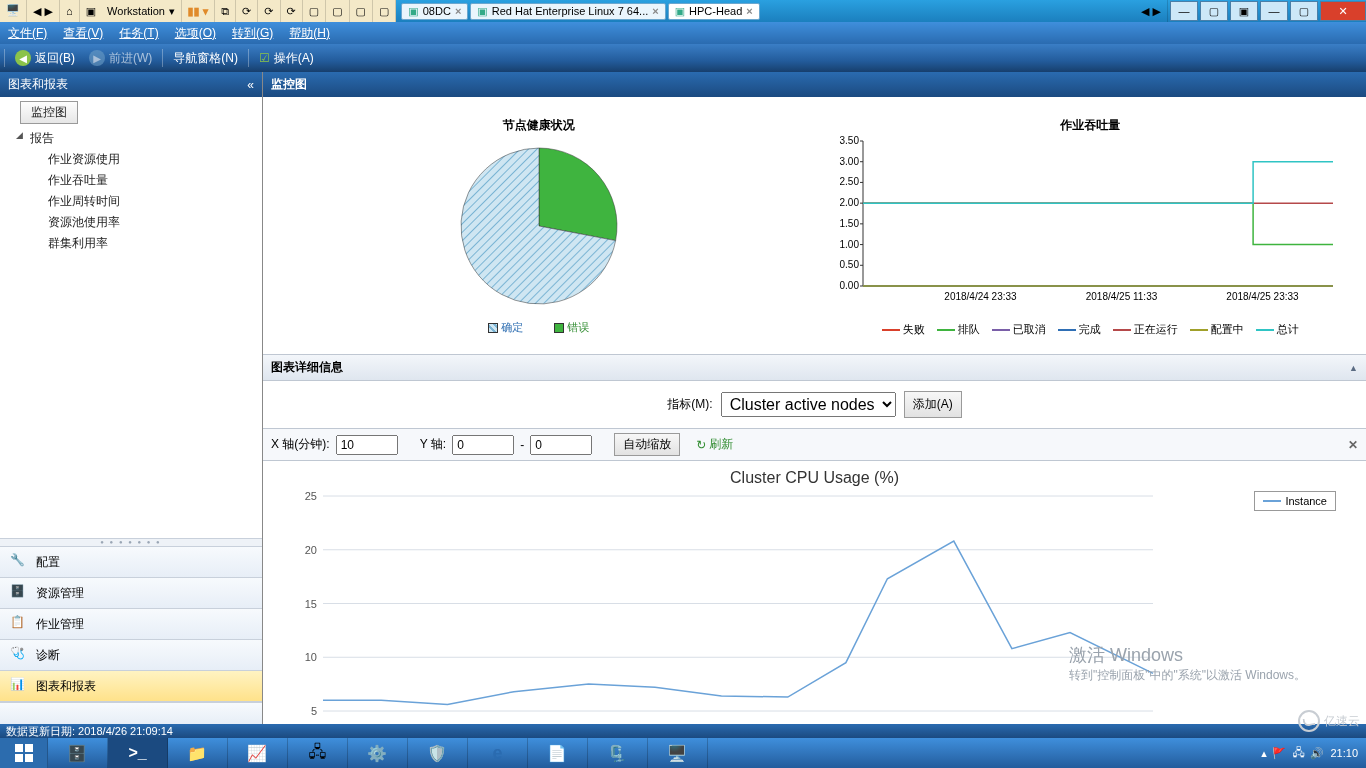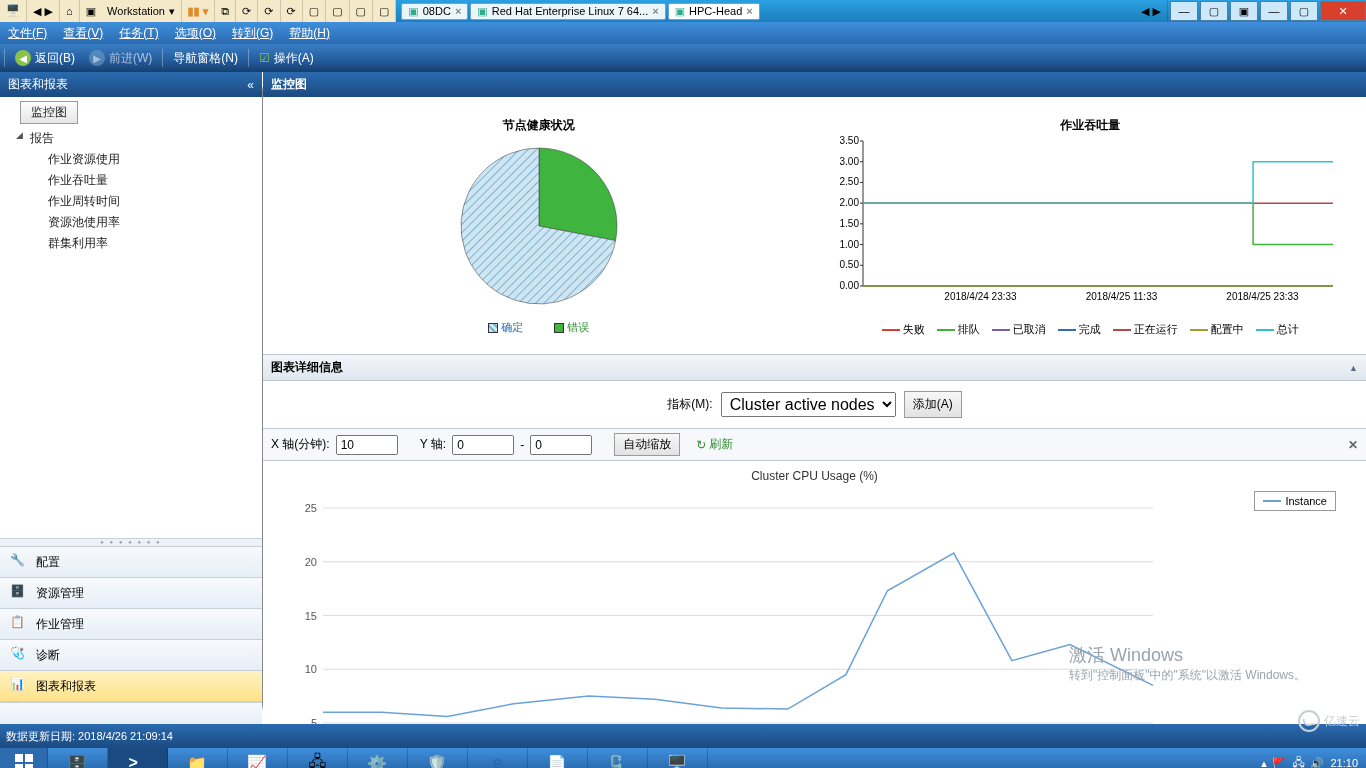--- a/index.html
+++ b/index.html
@@ -19,21 +19,21 @@
 .app-menubar { height: 22px; background: linear-gradient(#3f8fdc,#2a6bb0); display: flex; align-items: center; color: #fff; font-size: 12px; text-decoration: underline; }
 .app-menubar .mitem { padding: 0 8px; cursor: pointer; }
 .app-navbar { height: 28px; background: linear-gradient(#3a7ec6 0%,#235c9c 60%,#173f6d 100%); display: flex; align-items: center; color: #fff; font-size: 12px; gap: 2px; padding: 0 4px; }
 .app-navbar .btn { display: flex; align-items: center; gap: 4px; padding: 2px 6px; border-radius: 3px; }
 .app-navbar .circle { width: 16px; height: 16px; border-radius: 50%; display: flex; align-items: center; justify-content: center; font-size: 10px; }
 .app-navbar .back { background: #8bc34a; }
 .app-navbar .fwd { background: #6b9dc6; }
 .app-navbar .sep { width: 1px; height: 18px; background: rgba(255,255,255,.3); margin: 0 2px; }
 
 .app-body { display: flex; height: calc(768px - 22px - 22px - 28px - 14px - 30px); }
-.sidebar { width: 263px; background: #fff; border-right: 1px solid #888; display: flex; flex-direction: column; border-radius: 20px; }
+.sidebar { width: 263px; background: #fff; border-right: 1px solid #888; display: flex; flex-direction: column; }
 .sidebar-header { background: linear-gradient(#2a6bb0,#1b4a80); color: #fff; font-size: 12px; padding: 4px 8px; display: flex; justify-content: space-between; align-items: center; }
 .sidebar-tree { flex: 1; overflow: auto; font-size: 12px; padding: 4px 0 0 20px; color: #222; }
 .sidebar-tree .btnish { background: linear-gradient(#fdfdfd,#e6e6e6); border: 1px solid #9a9a9a; padding: 2px 10px; display: inline-block; margin-bottom: 4px; cursor: pointer; }
 .sidebar-tree .tree-item { padding: 2px 0 2px 28px; cursor: pointer; }
 .sidebar-tree .tree-parent { padding: 2px 0 2px 10px; cursor: pointer; }
 .sidebar-tree .arrow { position: absolute; margin-left: -14px; color: #555; font-size: 9px; }
 .sidebar-grip { height: 8px; background: #eef2f7; border-top: 1px solid #c8d0db; text-align: center; color: #9aa6b5; font-size: 6px; letter-spacing: 2px; }
 .sidebar-tabs { border-top: 1px solid #c8d0db; }
 .sidebar-tab { display: flex; align-items: center; gap: 8px; padding: 6px 10px; font-size: 12px; border-bottom: 1px solid #c8d0db; background: linear-gradient(#f7fafd,#e7eef7); cursor: pointer; }
 .sidebar-tab.sel { background: linear-gradient(#fff3c2,#ffe28a); }
@@ -58,25 +58,25 @@
 .metric-row select { font-size: 16px; padding: 2px 4px; }
 .metric-row .addbtn { background: linear-gradient(#f7f7f7,#e2e2e2); border: 1px solid #9a9a9a; padding: 4px 8px; cursor: pointer; }
 
 .axis-row { display: flex; align-items: center; gap: 6px; padding: 4px 8px; font-size: 12px; border-top: 1px solid #bfc7d2; border-bottom: 1px solid #bfc7d2; background: #f6f8fb; }
 .axis-row input[type="text"] { width: 62px; font-size: 12px; padding: 1px 3px; }
 .axis-row .btn2 { background: linear-gradient(#f7f7f7,#e2e2e2); border: 1px solid #9a9a9a; padding: 2px 8px; cursor: pointer; }
 .axis-row .refresh { color: #2e8b2e; display: flex; align-items: center; gap: 3px; cursor: pointer; }
 .axis-row .closex { margin-left: auto; color: #666; cursor: pointer; font-weight: bold; }
 
 .cpu-chart { flex: 1; position: relative; padding: 8px 20px 0 20px; overflow: hidden; }
-.cpu-title { text-align: center; font-size: 12px; color: #333; margin-bottom: 20px; }
+.cpu-title { text-align: center; font-size: 16px; color: #333; margin-bottom: 4px; }
 .cpu-legend { position: absolute; right: 30px; top: 30px; border: 1px solid #999; font-size: 11px; padding: 3px 8px; background: #fff; display: flex; align-items: center; gap: 4px;}
 .cpu-legend .dash { width: 18px; height: 2px; background: #6aa2d8; }
 
-.statusbar { height: 24px; background: linear-gradient(#2a6bb0,#1b4a80); color: #fff; font-size: 11px; padding: 0 6px; display: flex; align-items: center; }
+.statusbar { height: 14px; background: linear-gradient(#2a6bb0,#1b4a80); color: #fff; font-size: 11px; padding: 0 6px; display: flex; align-items: center; }
 
 .taskbar { height: 30px; background: linear-gradient(#3f8fdc,#235c9c); display: flex; align-items: center; }
 .taskbar .tb { width: 60px; height: 30px; border-right: 1px solid rgba(0,0,0,.2); display: flex; align-items: center; justify-content: center; cursor: pointer; }
 .taskbar .tb.start { width: 48px; background: #2c6cae; }
 .taskbar .flex { flex:1; }
 .taskbar .tray { display: flex; align-items: center; gap: 6px; padding: 0 8px; font-size: 11px; color: #fff; }
 .taskbar .tray .t { font-size: 11px; }
 
 .watermark { position: absolute; right: 60px; bottom: 84px; color: #9aa3ad; font-size: 12px; text-align: left; pointer-events: none; }
 .watermark .big { font-size: 18px; }

